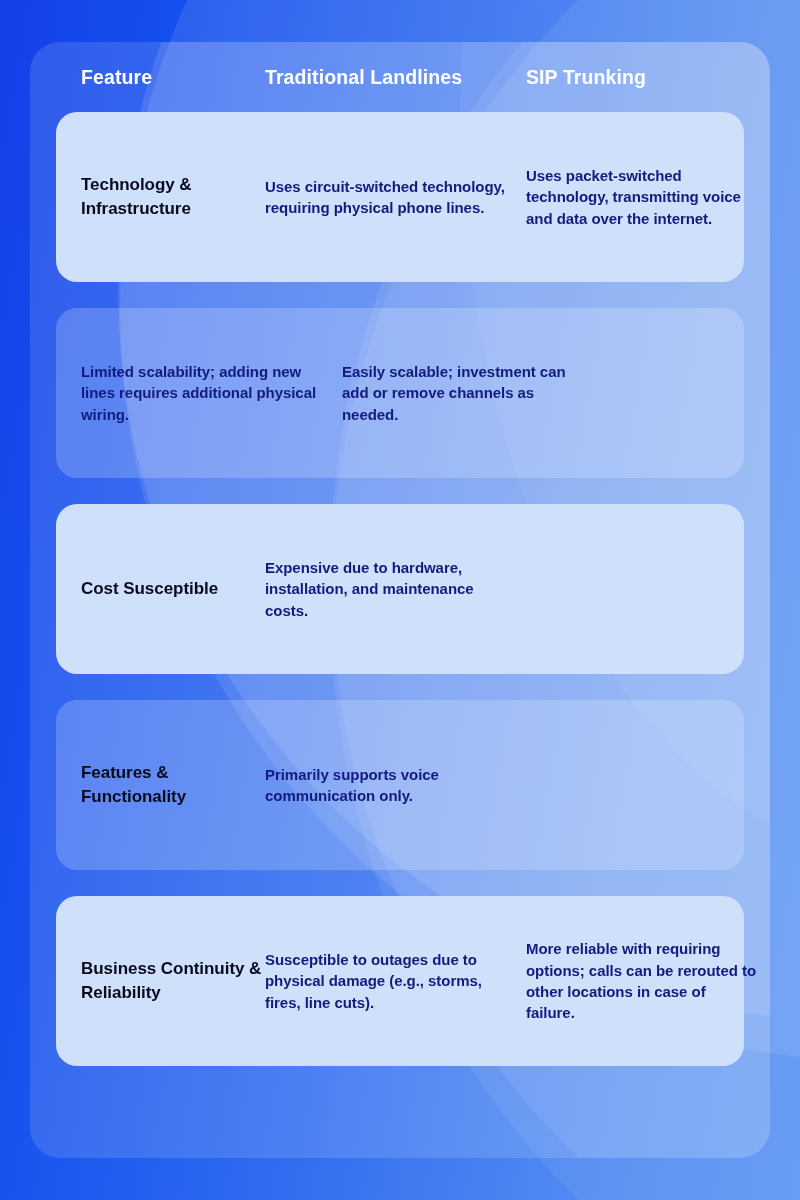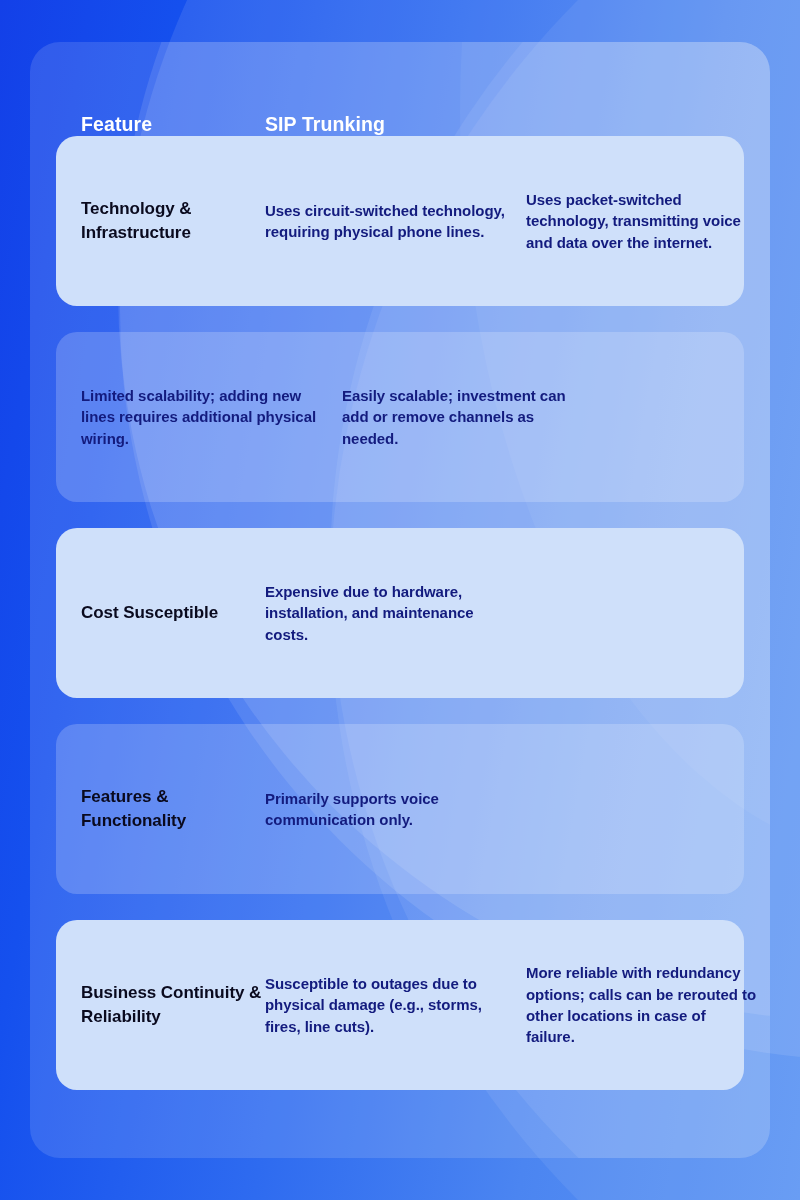--- a/index.html
+++ b/index.html
@@ -100,22 +100,22 @@
     padding:0 26px;
   }
 
   .row {
     display:flex;
     align-items:center;
     position:relative;
   }
 
   .header-row {
-    height:94px;
-    align-items:flex-end;
+    height:70px;
+    align-items:center;
     padding-left:25px;
   }
 
   .header-cell {
     color:#FFFFFF;
     font-size:19.5px;
     font-weight:bold;
     letter-spacing:0.1px;
   }
 
@@ -166,20 +166,21 @@
 
 <div class="card">
   <div class="card-arc"></div>
   <div class="card-arc-2"></div>
   <div class="card-arc-3"></div>
 
   <div class="table">
 
     <div class="row header-row">
       <div class="header-cell col-1">Feature</div>
+      <div class="header-cell col-2">Traditional Landlines</div>
       <div class="header-cell col-3">SIP Trunking</div>
     </div>
 
     <div class="row data-row row-light">
       <div class="cell-feature col-1">Technology &amp; Infrastructure</div>
       <div class="cell-value col-2">Uses circuit-switched technology, requiring physical phone lines.</div>
       <div class="cell-value col-3">Uses packet-switched technology, transmitting voice and data over the internet.</div>
     </div>
 
     <div class="row data-row row-translucent">
@@ -193,17 +194,17 @@
     </div>
 
     <div class="row data-row row-translucent">
       <div class="cell-feature col-1">Features &amp; Functionality</div>
       <div class="cell-value col-2">Primarily supports voice communication only.</div>
     </div>
 
     <div class="row data-row row-light">
       <div class="cell-feature col-1">Business Continuity &amp; Reliability</div>
       <div class="cell-value col-2">Susceptible to outages due to physical damage (e.g., storms, fires, line cuts).</div>
-      <div class="cell-value col-3">More reliable with redundancy options; calls can be rerouted to other locations in case of failure.</div>
+      <div class="cell-value col-3">More reliable with requiring options; calls can be rerouted to other locations in case of failure.</div>
     </div>
 
   </div>
 </div>
 
 </body></html>

